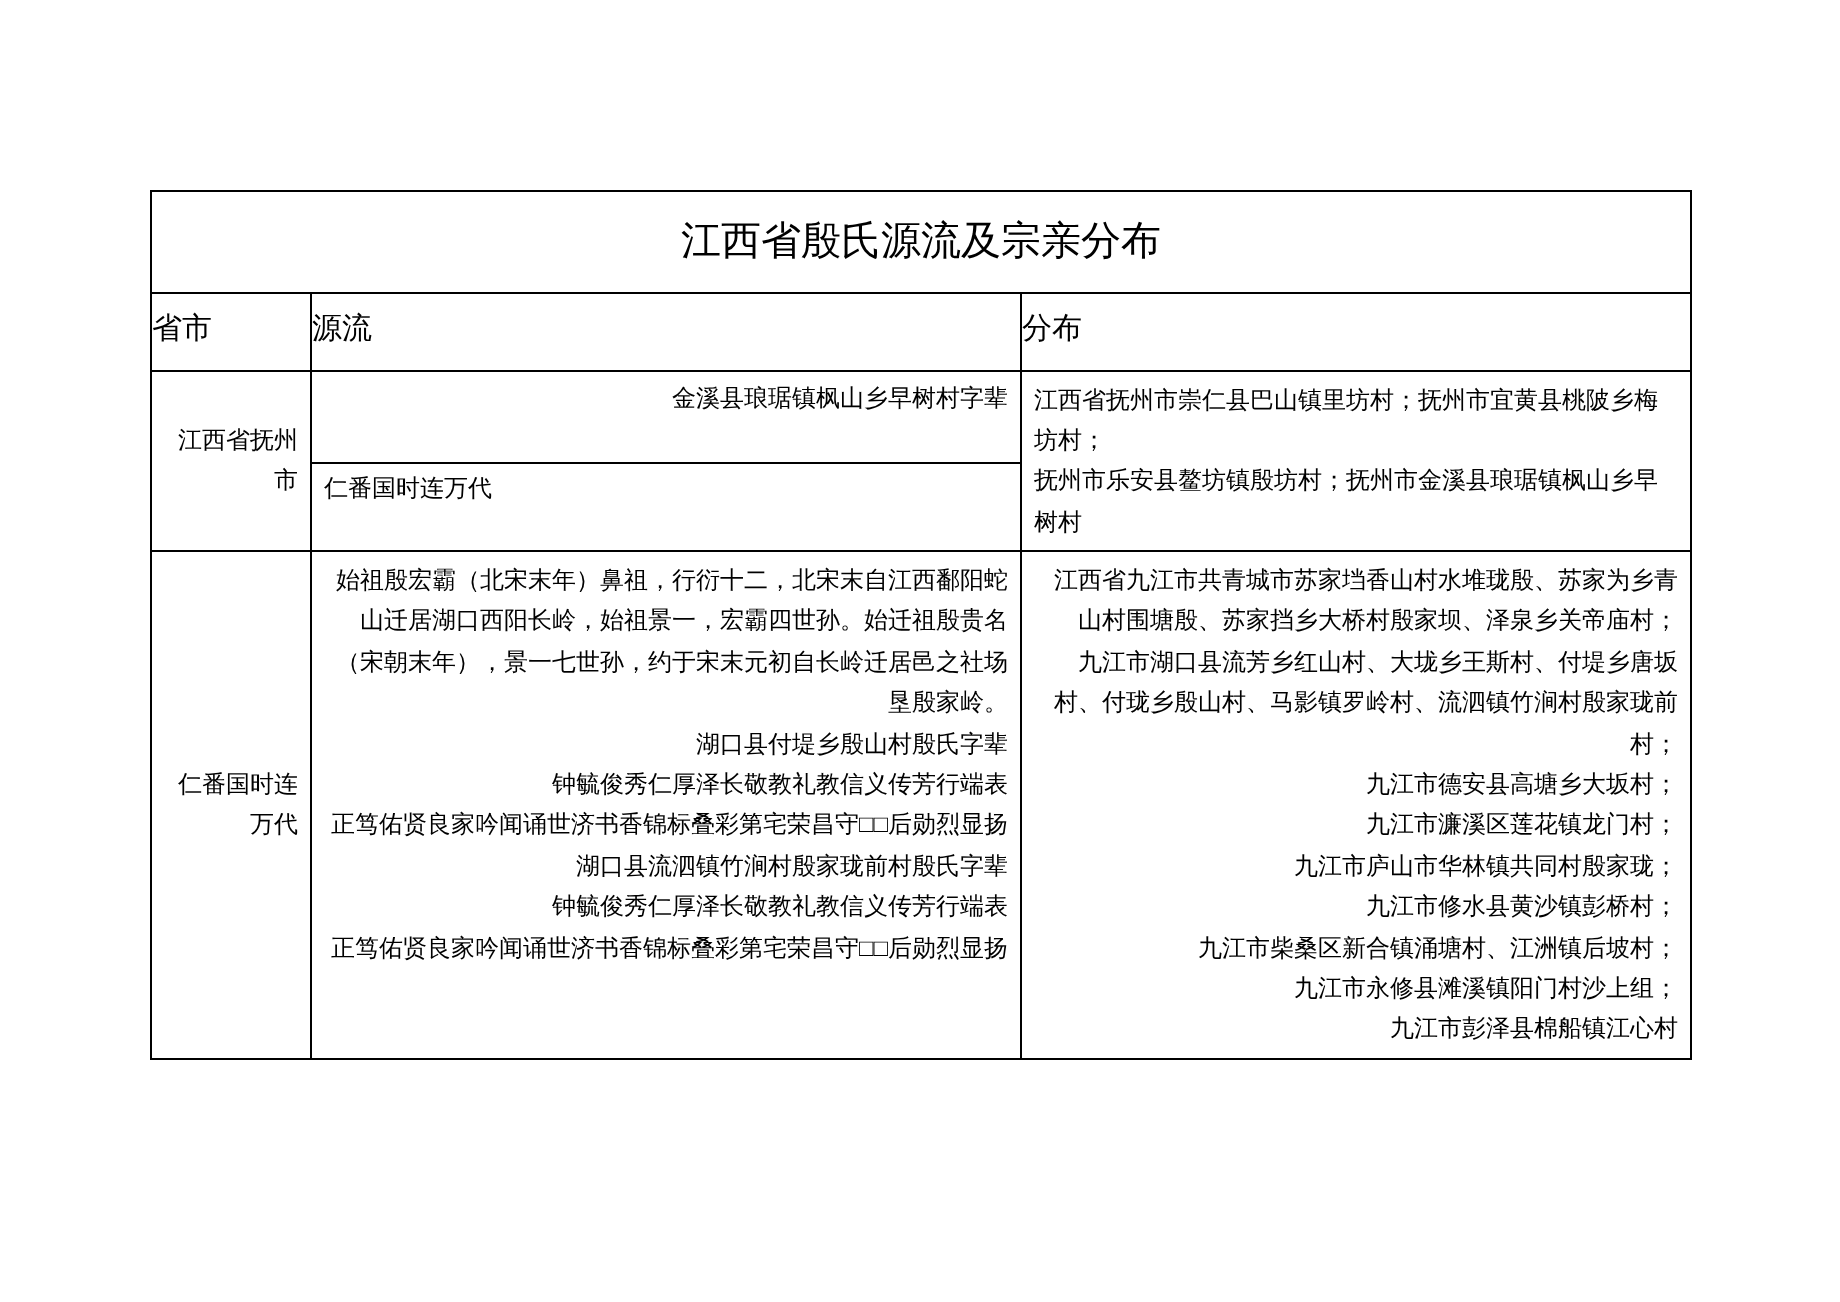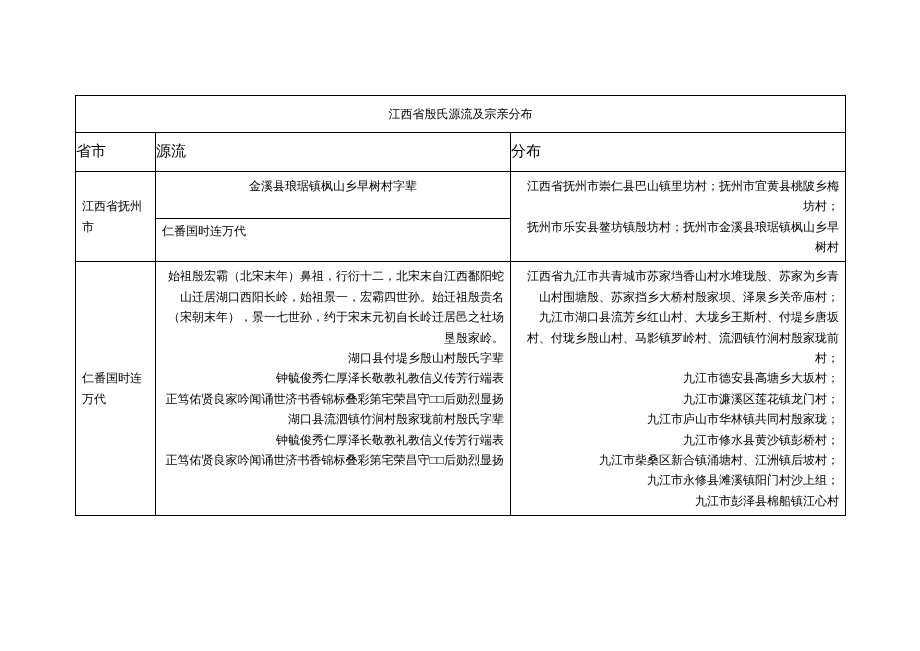--- a/index.html
+++ b/index.html
@@ -22,50 +22,51 @@
     td, th {
       border: 1px solid #000;
       padding: 4px 6px;
       font-size: 12px;
       line-height: 1.7;
       vertical-align: middle;
       word-wrap: break-word;
     }
     .title-row td {
       text-align: center;
-      font-size: 12px;
+      font-size: 20px;
       padding: 8px 0;
       font-weight: normal;
     }
     .header-row td {
       text-align: left;
       font-size: 15px;
       padding: 6px 0;
     }
     .col-province {
       width: 80px;
-      text-align: left;
+      text-align: right;
     }
     .col-source {
       width: 355px;
     }
     .col-dist {
       width: 335px;
     }
     .source-sub {
-      text-align: center;
+      text-align: right;
       vertical-align: top;
+      font-family: Liberation Mono, monospace;
     }
     .source-motto {
       text-align: left;
       vertical-align: top;
       padding-top: 2px;
     }
     .dist-cell {
-      text-align: right;
+      text-align: left;
       vertical-align: middle;
     }
     .row2-source {
       vertical-align: top;
       text-align: right;
     }
     .row2-dist {
       vertical-align: top;
       text-align: right;
     }

